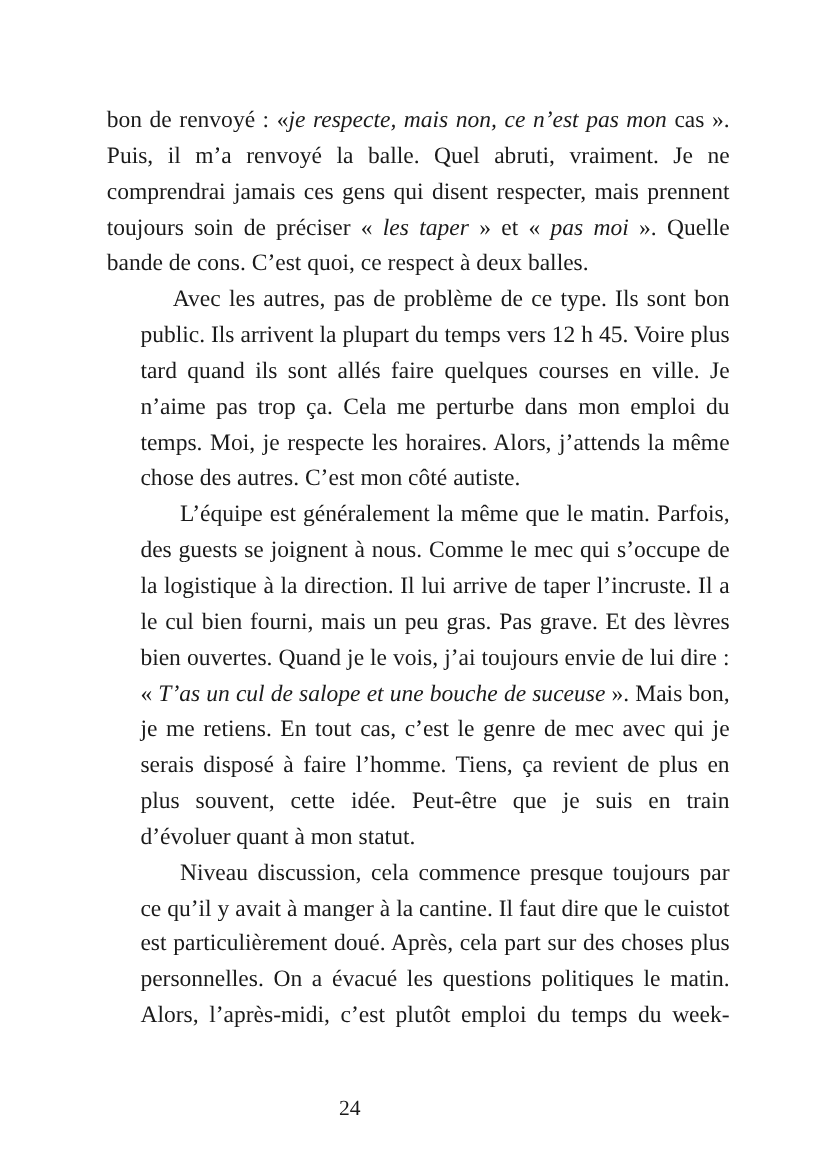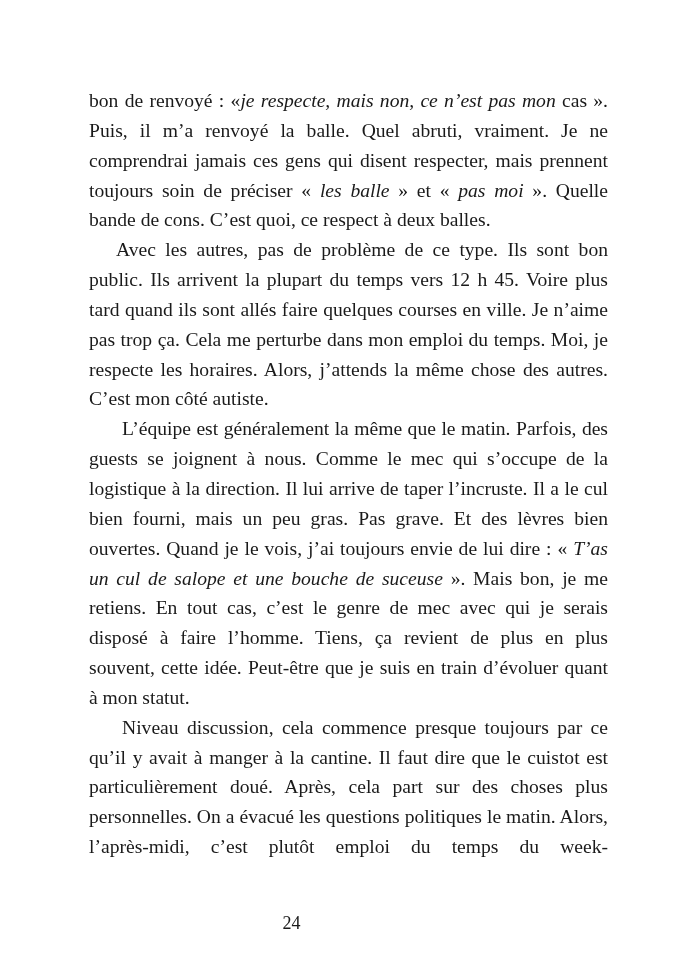--- a/index.html
+++ b/index.html
@@ -23,20 +23,21 @@
     }
     .para {
       margin: 0;
       font-size: 19.6px;
       line-height: 29.85px;
       text-align: justify;
       text-align-last: left;
     }
     .para.indent {
       text-indent: 27px;
+      margin-left: 28px;
     }
     .para.indent.deep {
       text-indent: 33px;
     }
     .para.hyphen-end {
       text-align-last: justify;
     }
     em {
       font-style: italic;
     }
@@ -48,21 +49,21 @@
       text-align: center;
       font-size: 18px;
       color: #1a1a1a;
     }
   </style>
 </head>
 <body>
 
 <div class="page">
   <p class="para">
-    <span>bon de renvoyé : «</span><em>je respecte, mais non, ce n’est pas mon</em><span> cas ». Puis, il m’a renvoyé la balle. Quel abruti, vraiment. Je ne comprendrai jamais ces gens qui disent respecter, mais prennent toujours soin de préciser « </span><em>les balle</em><span> » et « </span><em>pas moi</em><span> ». Quelle bande de cons. C’est quoi, ce respect à deux balles.</span>
+    <span>bon de renvoyé : «</span><em>je respecte, mais non, ce n’est pas mon</em><span> cas ». Puis, il m’a renvoyé la balle. Quel abruti, vraiment. Je ne comprendrai jamais ces gens qui disent respecter, mais prennent toujours soin de préciser « </span><em>les taper</em><span> » et « </span><em>pas moi</em><span> ». Quelle bande de cons. C’est quoi, ce respect à deux balles.</span>
   </p>
   <p class="para indent">
     <span>Avec les autres, pas de problème de ce type. Ils sont bon public. Ils arrivent la plupart du temps vers 12 h 45. Voire plus tard quand ils sont allés faire quelques courses en ville. Je n’aime pas trop ça. Cela me perturbe dans mon emploi du temps. Moi, je respecte les horaires. Alors, j’attends la même chose des autres. C’est mon côté autiste.</span>
   </p>
   <p class="para indent deep">
     <span>L’équipe est généralement la même que le matin. Parfois, des guests se joignent à nous. Comme le mec qui s’occupe de la logistique à la direction. Il lui arrive de taper l’incruste. Il a le cul bien fourni, mais un peu gras. Pas grave. Et des lèvres bien ouvertes. Quand je le vois, j’ai toujours envie de lui dire : « </span><em>T’as un cul de salope et une bouche de suceuse</em><span> ». Mais bon, je me retiens. En tout cas, c’est le genre de mec avec qui je serais disposé à faire l’homme. Tiens, ça revient de plus en plus souvent, cette idée. Peut-être que je suis en train d’évoluer quant à mon statut.</span>
   </p>
   <p class="para indent deep hyphen-end">
     <span>Niveau discussion, cela commence presque toujours par ce qu’il y avait à manger à la cantine. Il faut dire que le cuistot est particulièrement doué. Après, cela part sur des choses plus personnelles. On a évacué les questions politiques le matin. Alors, l’après-midi, c’est plutôt emploi du temps du week-</span>
   </p>

